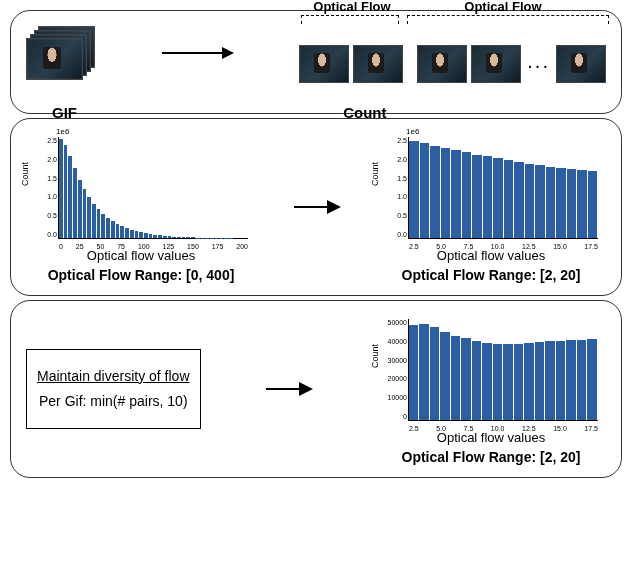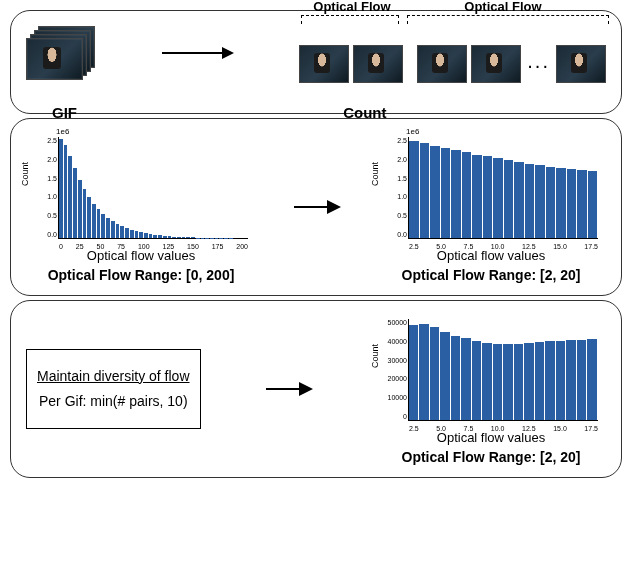--- a/index.html
+++ b/index.html
@@ -279,21 +279,21 @@
           <div class="ticks-y" id="ty-0">
               <span>2.5</span>
               <span>2.0</span>
               <span>1.5</span>
               <span>1.0</span>
               <span>0.5</span>
               <span>0.0</span>
             </div>
         </div>
       </div>
-      <div class="range-caption">Optical Flow Range: [0, 200]</div>
+      <div class="range-caption">Optical Flow Range: [0, 400]</div>
     </div>
 
     <div class="big-arrow"></div>
 
     <div class="chart-block">
       <div class="chart">
         <span class="yexp">1e6</span>
         <span class="ylab">Count</span>
         <span class="xlab">Optical flow values</span>
         <div class="axes">

